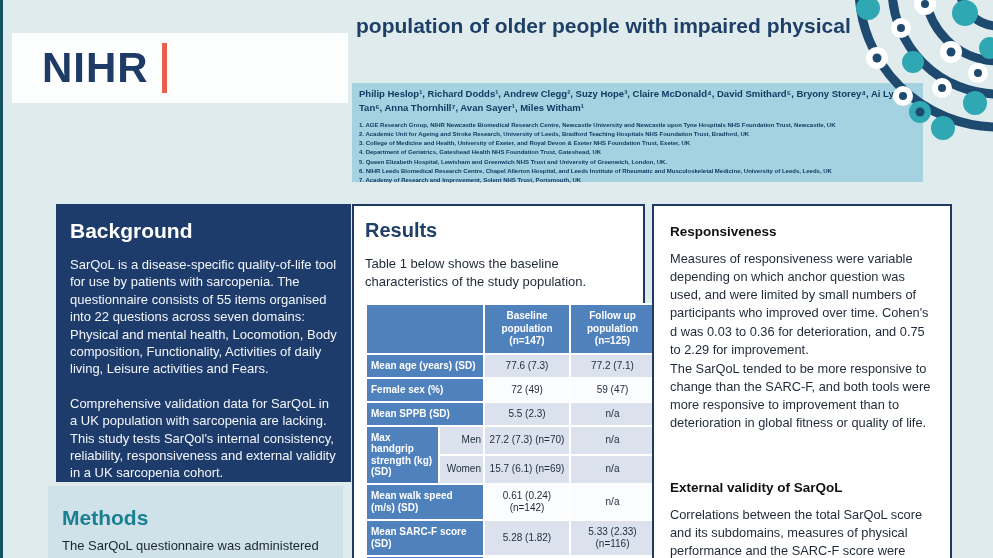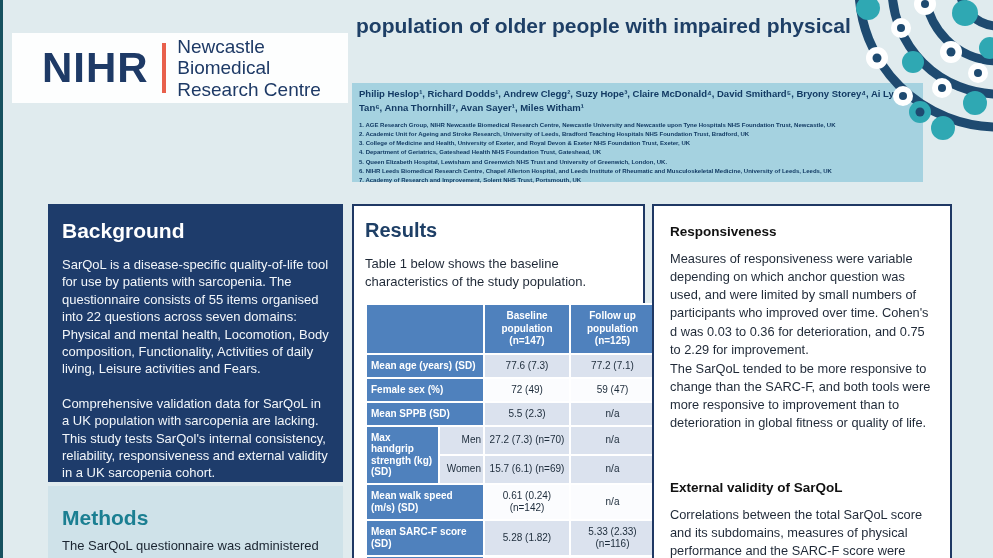--- a/index.html
+++ b/index.html
@@ -25,21 +25,21 @@
 
   .byline-band { position:absolute; left:352px; top:83px; width:571px; height:99px;
                  background:#a5d2e0; padding:4px 7px 2px 7px; }
   .authors { font-size:9.5px; font-weight:bold; color:#123a63; line-height:1.5; margin-bottom:5px; }
   .affils { font-size:6px; font-weight:bold; color:#123a63; line-height:1.55; }
 
   
   .decor { position:absolute; left:828px; top:0; width:165px; height:152px; }
 
   
-  .bg-box { position:absolute; left:48px; top:204px; width:295px; height:278px;
+  .bg-box { position:absolute; left:56px; top:204px; width:295px; height:278px;
             background:#1e3c6b; color:#f2f6fa; padding:15px 14px; }
   .bg-box h2 { font-size:21px; font-weight:bold; color:#ffffff; margin-bottom:13px; }
   .bg-box p { font-size:13px; line-height:1.34; }
   .bg-box p + p { margin-top:17px; }
 
   .methods-box { position:absolute; left:48px; top:486px; width:295px; height:72px;
                  background:#cfe2e9; padding:20px 14px; }
   .methods-box h2 { font-size:21px; font-weight:bold; color:#1b7f92; margin-bottom:8px; }
   .methods-box p { font-size:13px; line-height:1.3; color:#1a2430; }
 
@@ -69,24 +69,20 @@
   .right-panel .ext-head { margin-top:47px; }
 </style>
 </head>
 <body>
 
 <div class="left-strip"></div>
 
 <div class="logo-box">
   <span class="logo-nihr">NIHR</span>
   <span class="logo-bar"></span>
-  <span class="logo-org">
-    <div>Newcastle Biomedical</div>
-    <div>Research Centre</div>
-  </span>
 </div>
 
 <div class="title">
   <div>population of older people with impaired physical</div>
 </div>
 
 <div class="byline-band">
   <div class="authors">Philip Heslop¹, Richard Dodds¹, Andrew Clegg², Suzy Hope³, Claire McDonald⁴, David Smithard⁵, Bryony Storey⁴, Ai Lyn Tan⁶, Anna Thornhill⁷, Avan Sayer¹, Miles Witham¹</div>
   <div class="affils">
     <div>1. AGE Research Group, NIHR Newcastle Biomedical Research Centre, Newcastle University and Newcastle upon Tyne Hospitals NHS Foundation Trust, Newcastle, UK</div>

